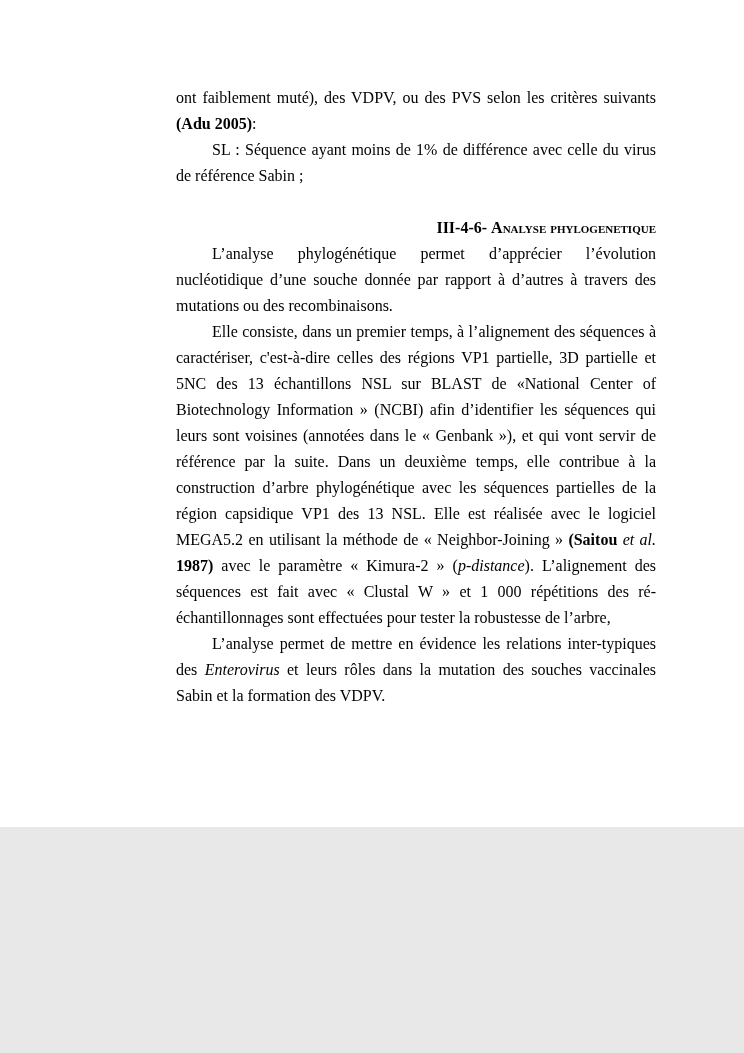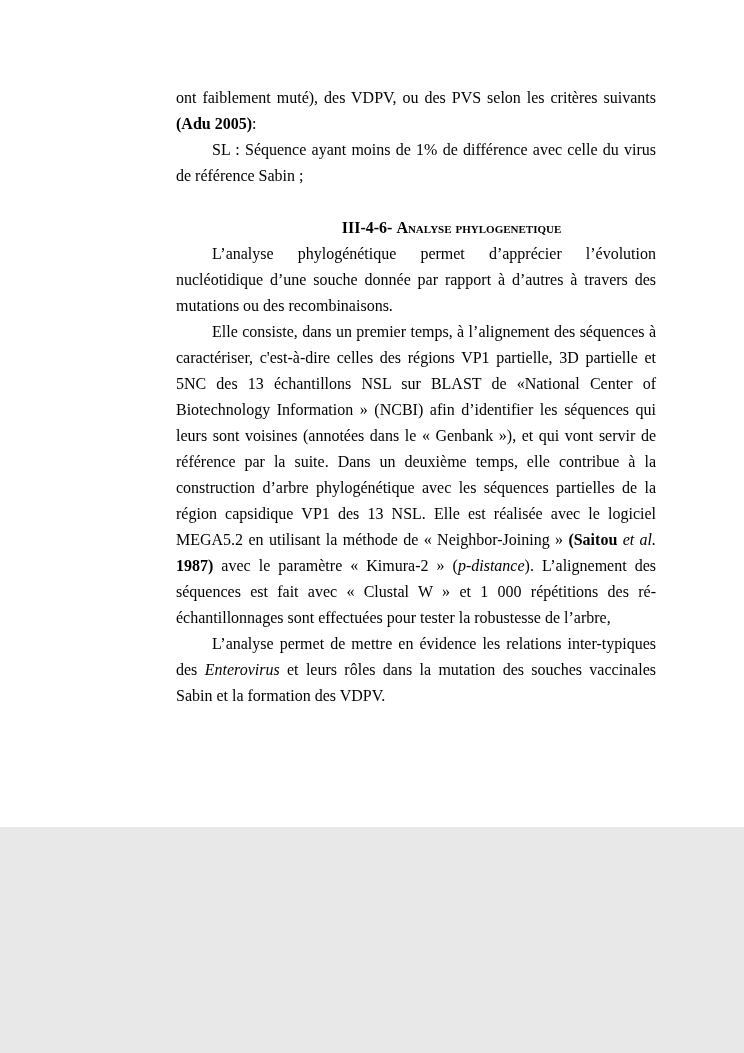--- a/index.html
+++ b/index.html
@@ -25,21 +25,21 @@
   p { margin: 0; }
   .justify { text-align: justify; }
   .indent { text-indent: 36px; }
   .bold { font-weight: bold; }
   .italic { font-style: italic; }
   .bold-italic { font-weight: normal; font-style: italic; }
   .heading {
     font-weight: bold;
     margin-top: 26px;
     padding-left: 71px;
-    text-align: center;
+    text-align: right;
   }
   .smallcaps { font-variant: small-caps; }
   .page-number {
     position: absolute;
     right: 88px;
     top: 965px;
     font-size: 17px;
     margin-left: 44px;
   }
 </style>

